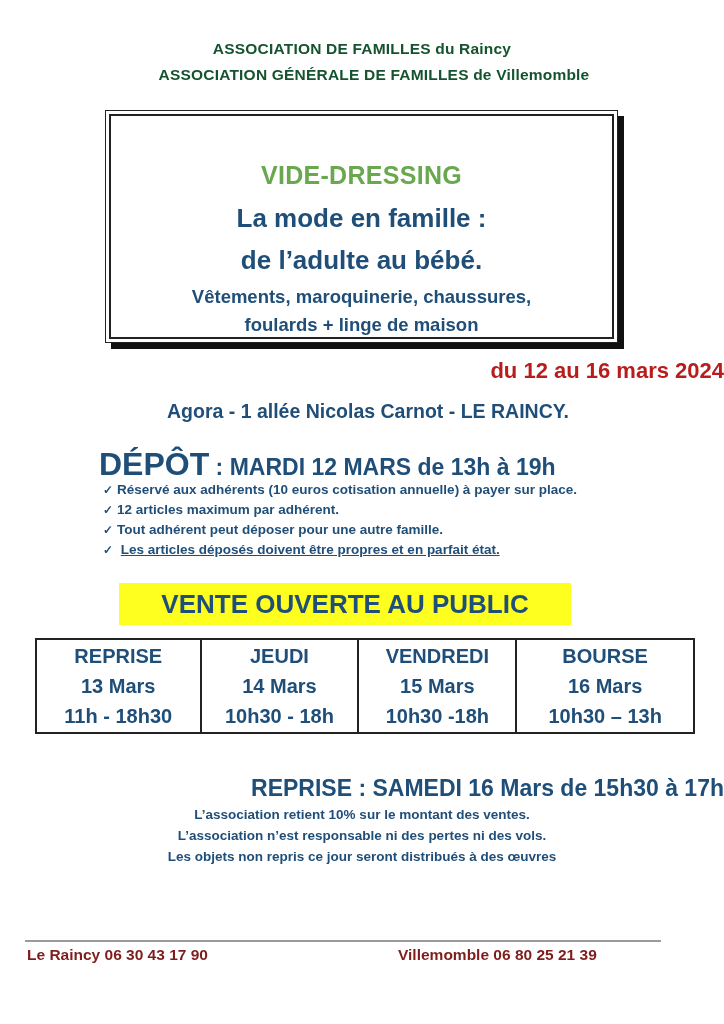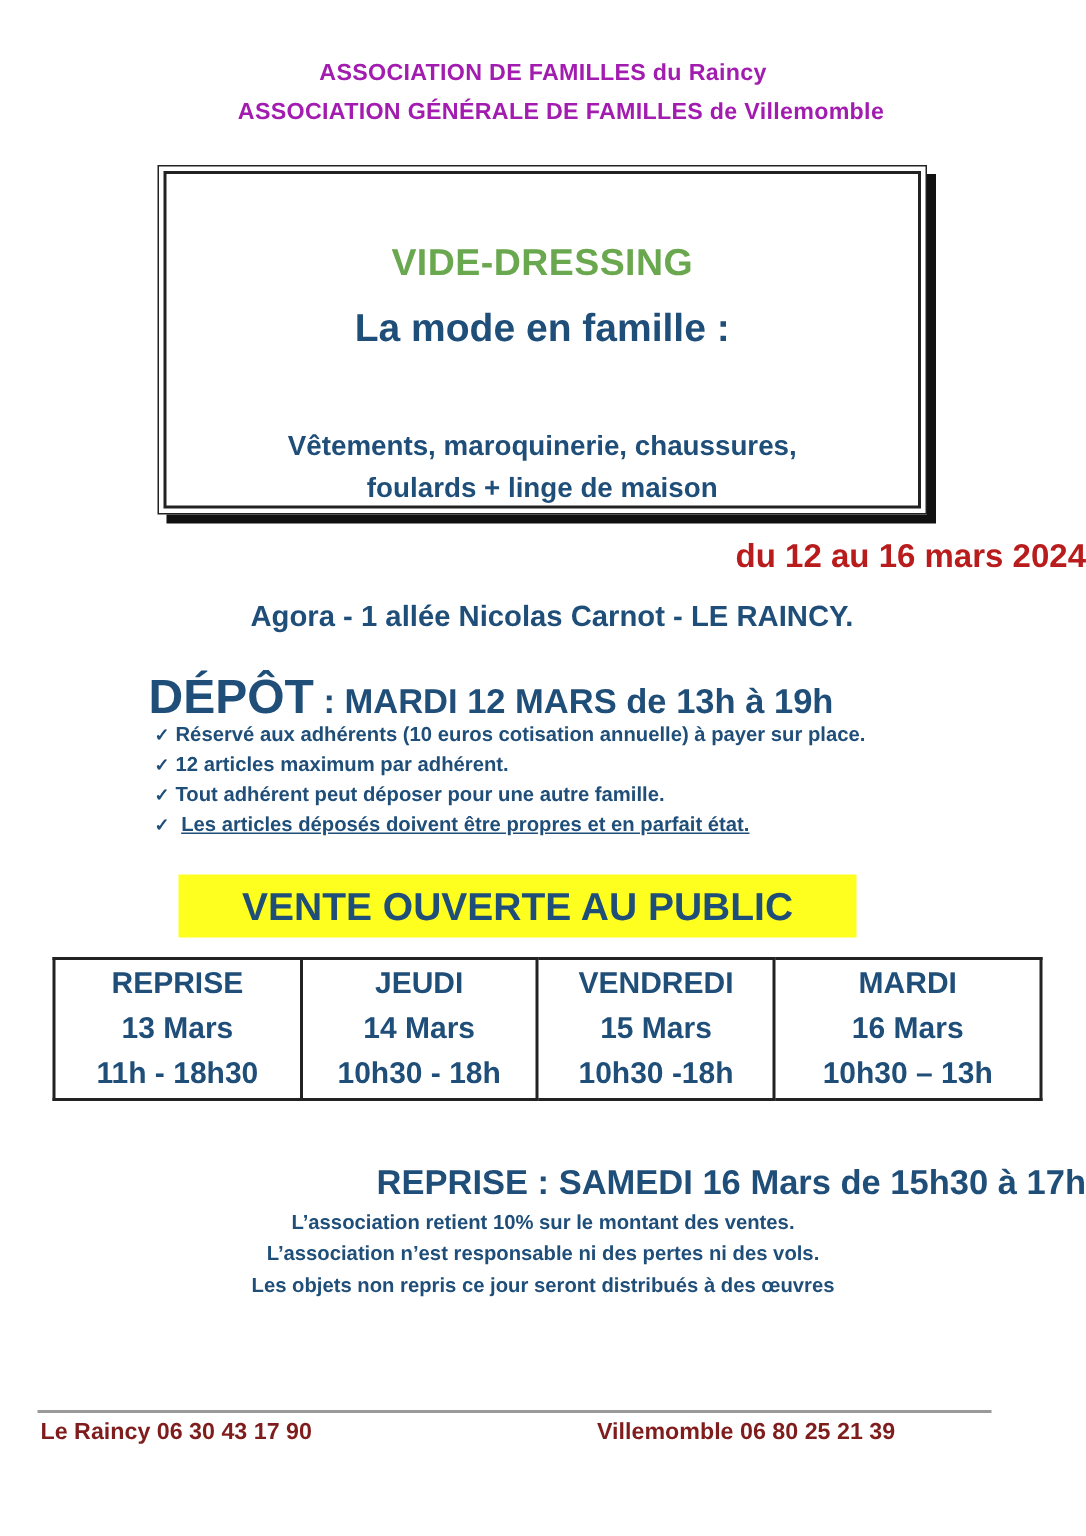--- a/index.html
+++ b/index.html
@@ -1,20 +1,20 @@
 <!DOCTYPE html>
 <html><head>
 <meta charset="utf-8">
 <style>
   html, body { margin:0; padding:0; background:#ffffff; }
   body { width:724px; height:1024px; position:relative; overflow:hidden;
          font-family:"Liberation Sans", sans-serif; font-weight:bold; color:#1f4e79; }
   .abs { position:absolute; }
   .center { left:0; width:724px; text-align:center; }
-  .hdr { font-size:15.5px; color:#a21caf; letter-spacing:0.2px; }
+  .hdr { font-size:15.5px; color:#14532d; letter-spacing:0.2px; }
   .box { position:absolute; left:105px; top:110px; width:511px; height:231px;
          border:1px solid #222; box-shadow:6px 6px 0 #111; background:#fff; }
   .box-inner { position:absolute; left:3px; top:3px; right:3px; bottom:3px; border:2px solid #222; }
   .green { color:#6aa84f; font-size:25px; letter-spacing:0.3px; }
   .bt { color:#1f4e79; font-size:26px; }
   .bs { color:#1f4e79; font-size:18.5px; }
   .orange { color:#b91c1c; font-size:22px;text-align:right; }
   .addr { font-size:19.5px; color:#1f4e79; }
   .depot { font-size:23px; }
   .depot .big { font-size:32px; }
@@ -36,20 +36,21 @@
 </head>
 <body>
 
 <div class="abs center hdr" style="top:40px;">ASSOCIATION DE FAMILLES du Raincy</div>
 <div class="abs center hdr" style="top:66px;margin-left:12px;">ASSOCIATION GÉNÉRALE DE FAMILLES de Villemomble</div>
 
 <div class="box">
   <div class="box-inner"></div>
   <div class="abs green" style="top:50px; left:0; width:100%; text-align:center;">VIDE-DRESSING</div>
   <div class="abs bt" style="top:92px; left:0; width:100%; text-align:center;">La mode en famille :</div>
+  <div class="abs bt" style="top:134px; left:0; width:100%; text-align:center;">de l’adulte au bébé.</div>
   <div class="abs bs" style="top:175px; left:0; width:100%; text-align:center;">Vêtements, maroquinerie, chaussures,</div>
   <div class="abs bs" style="top:203px; left:0; width:100%; text-align:center;">foulards + linge de maison</div>
 </div>
 
 <div class="abs center orange" style="top:358px;">du 12 au 16 mars 2024</div>
 <div class="abs center addr" style="top:400px; left:6px;">Agora - 1 allée Nicolas Carnot - LE RAINCY.</div>
 
 <div class="abs depot" style="left:99px; top:446px;">
   <span class="big">DÉPÔT</span><span> : MARDI 12 MARS de 13h à 19h</span>
 </div>
@@ -75,21 +76,21 @@
       <div>JEUDI</div>
       <div>14 Mars</div>
       <div>10h30 - 18h</div>
     </td>
     <td style="width:24%;">
       <div>VENDREDI</div>
       <div>15 Mars</div>
       <div>10h30 -18h</div>
     </td>
     <td style="width:27%;">
-      <div>MARDI</div>
+      <div>BOURSE</div>
       <div>16 Mars</div>
       <div>10h30 – 13h</div>
     </td>
   </tr>
 </tbody>
   </table>
 
 <div class="abs center rep" style="top:775px;">REPRISE : SAMEDI 16 Mars de 15h30 à 17h</div>
 <div class="abs center note" style="top:807px;">L’association retient 10% sur le montant des ventes.</div>
 <div class="abs center note" style="top:828px;">L’association n’est responsable ni des pertes ni des vols.</div>

